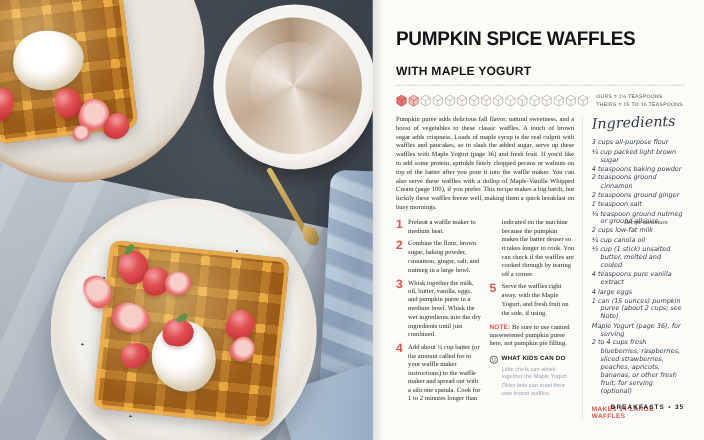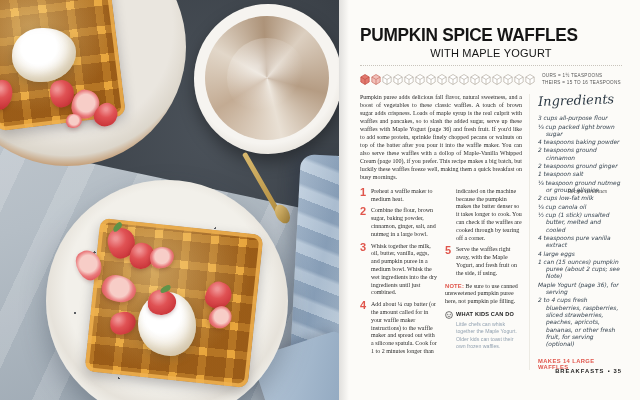--- a/index.html
+++ b/index.html
@@ -64,22 +64,22 @@
   .berry.cut{background:radial-gradient(circle at 50% 45%,#f7cdc7 0 42%,#ea7a7c 62%,#d2393d 100%);}
   .leaf{position:absolute;background:#5f9349;border-radius:70% 30% 60% 40%;}
 
   
   .page{position:absolute;left:339px;top:0;width:301px;height:400px;background:#fcfbf8;
     padding:26px 18px 0 21px;box-sizing:border-box;}
   .page::before{content:"";position:absolute;left:0;top:0;width:10px;height:100%;
     background:linear-gradient(90deg,rgba(80,80,80,.16),rgba(80,80,80,0));}
   .title{font-family:"Liberation Sans",sans-serif;font-weight:700;font-size:18px;
     letter-spacing:-.3px;color:#151515;line-height:1;transform:scaleX(.96);transform-origin:left;}
-  .subtitle{font-family:"Liberation Sans",sans-serif;font-weight:400;font-size:11px;
-    letter-spacing:.2px;color:#151515;margin-top:3px;text-align:center;}
+  .subtitle{font-family:"Liberation Sans",sans-serif;font-weight:700;font-size:11px;
+    letter-spacing:.2px;color:#151515;margin-top:15px;}
   .dotrule{margin-top:6px;border-top:1.5px dotted #c9c4bc;height:0;}
   .meter{display:flex;align-items:center;margin-top:6px;}
   .cubes{display:flex;gap:1px;}
   .cube{width:10px;height:11px;display:block;flex:0 0 auto;}
   .cube path{stroke-width:1.8;stroke-linejoin:round;}
   .cube-empty .cb{fill:#ffffff;stroke:#b8b1a8}.cube-empty .cl{stroke:#b8b1a8}
   .cube-half  .cb{fill:#f2c0ba;stroke:#cc7468}.cube-half  .cl{stroke:#cc7468}
   .cube-full  .cb{fill:#e2796f;stroke:#c25046}.cube-full  .cl{stroke:#c25046}
   .cube-labels{margin-left:7px;font-family:"Liberation Sans",sans-serif;font-size:4.6px;
     letter-spacing:.3px;color:#555;line-height:1.55;}

